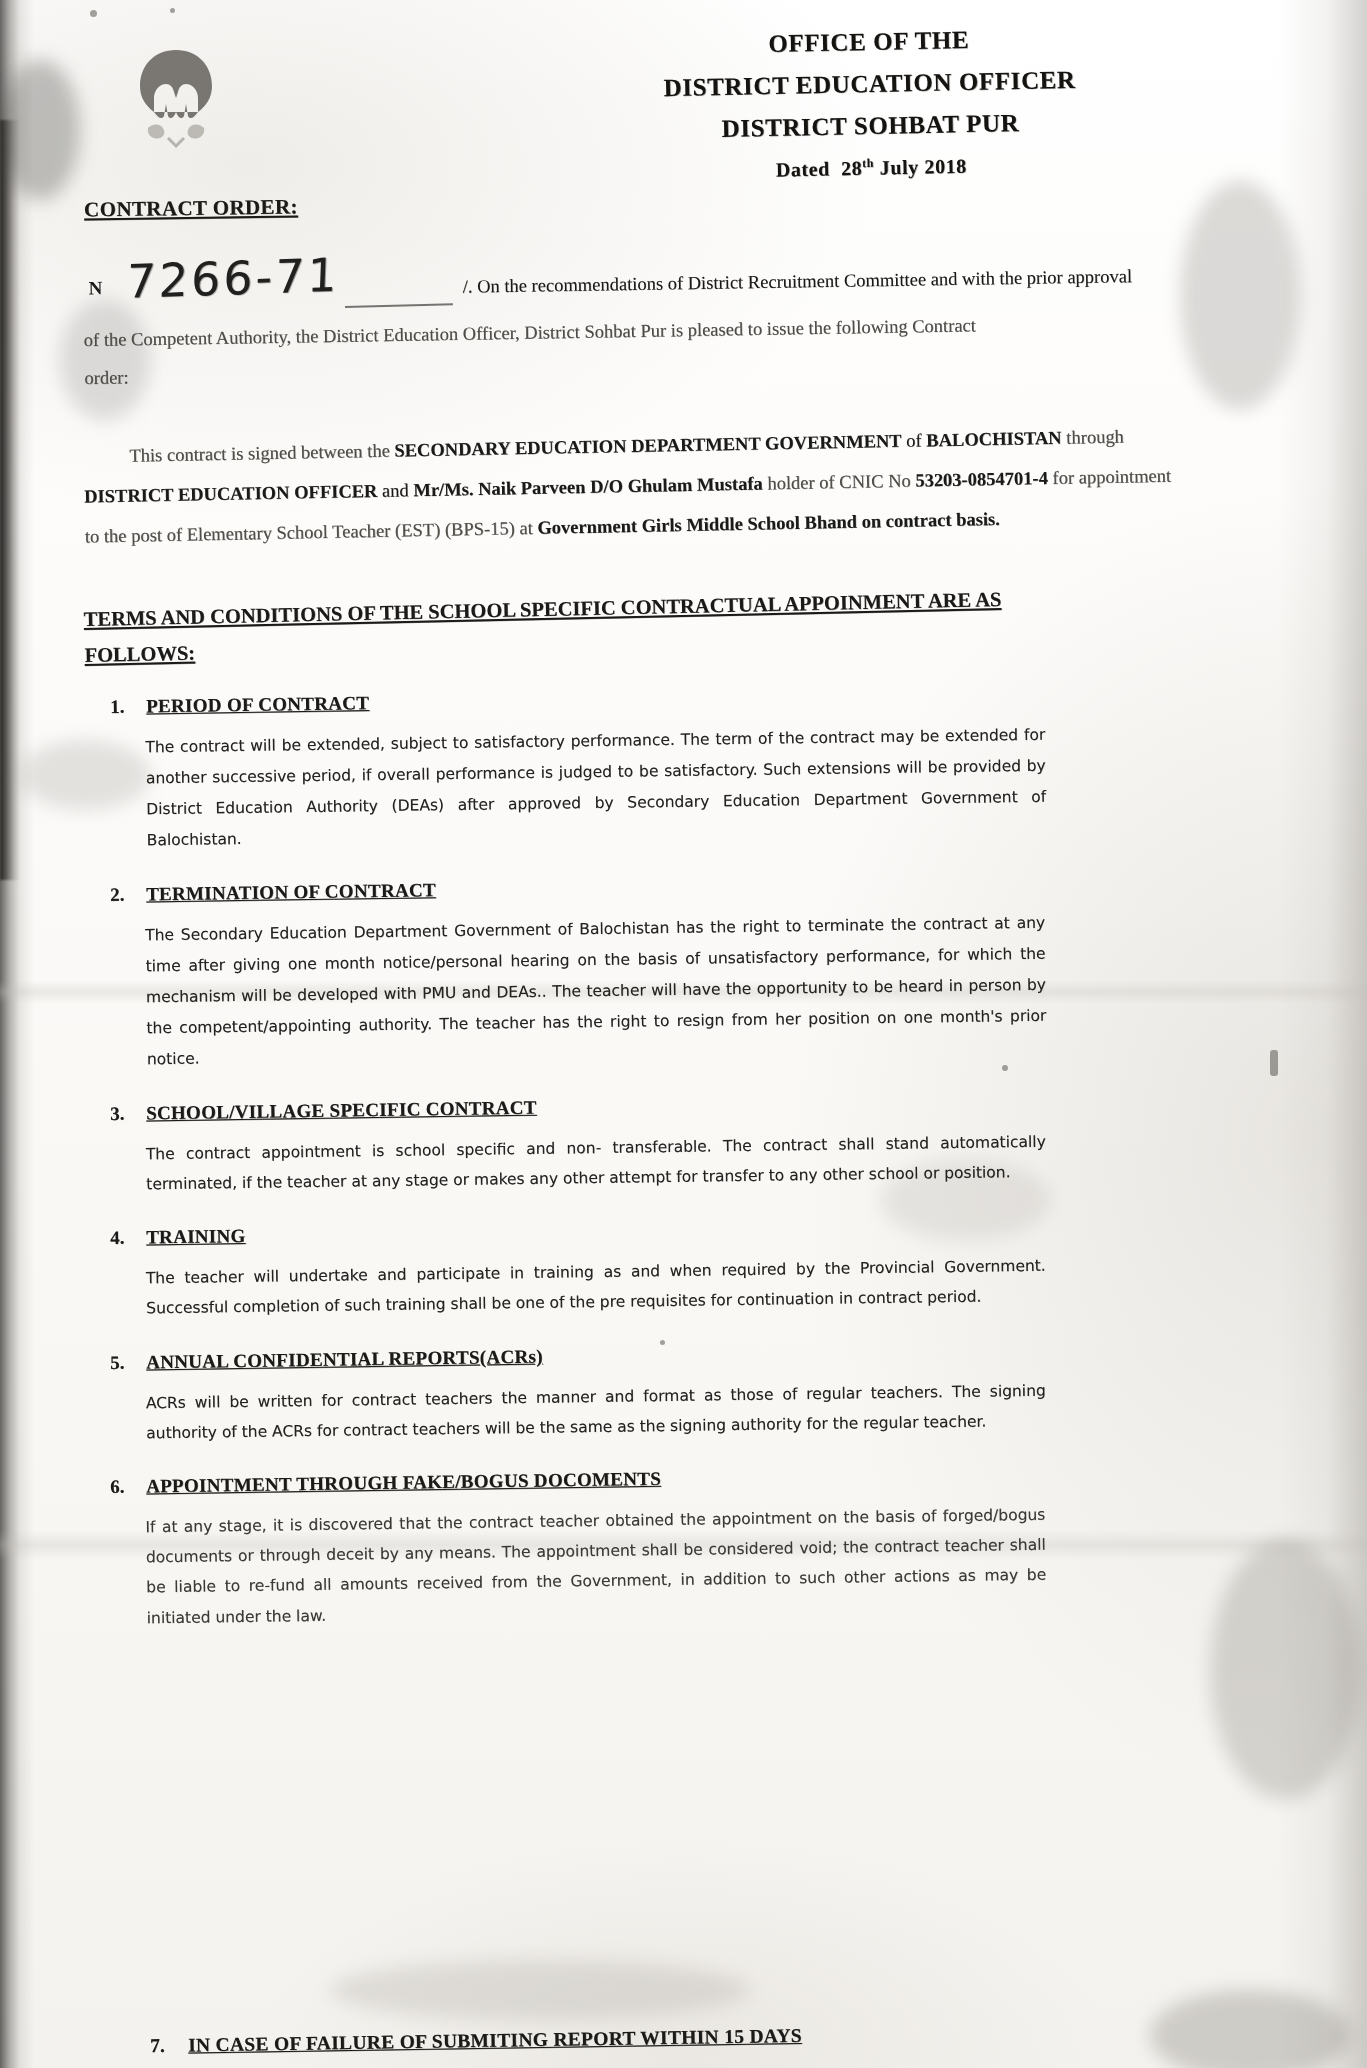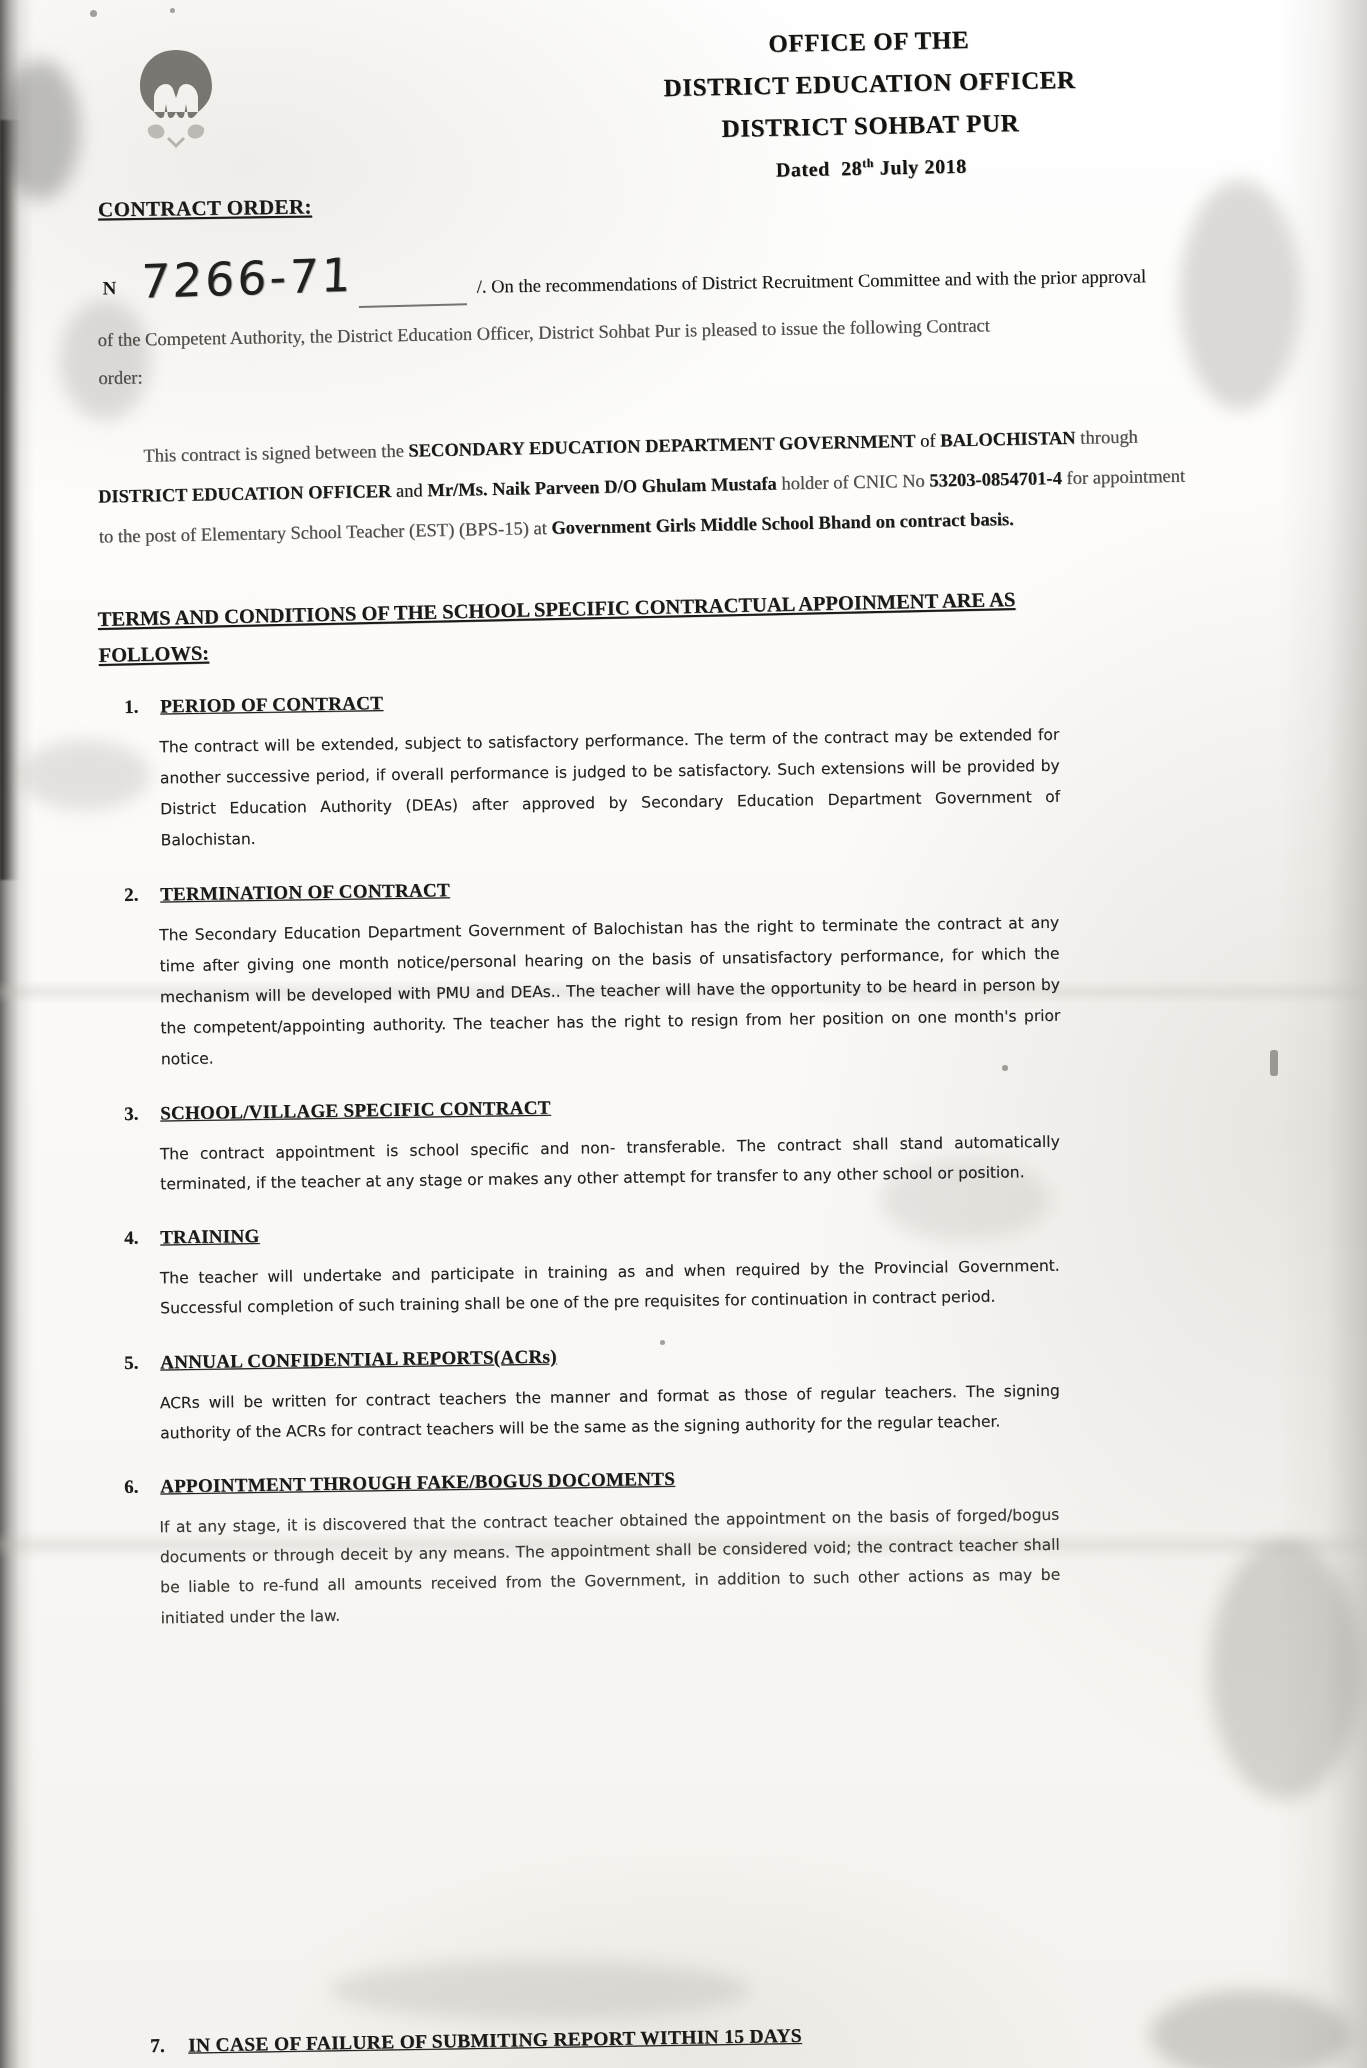--- a/index.html
+++ b/index.html
@@ -90,21 +90,21 @@
   }
   .h-office   { font-size: 25px; margin-bottom: 14px; }
   .h-deo      { font-size: 25px; margin-bottom: 14px; }
   .h-district { font-size: 25px; margin-bottom: 16px; }
   .h-dated    { font-size: 20px; }
   .h-dated sup { font-size: 12px; }
 
   
   .body-wrap {
     position: absolute;
-    left: 98px; top: 196px;
+    left: 84px; top: 196px;
     width: 1100px;
   }
 
   .co-heading {
     font-family: "Liberation Serif", serif;
     font-weight: bold;
     font-size: 21px;
     text-decoration: underline;
     letter-spacing: 0.4px;
     transform: rotate(-0.8deg);

